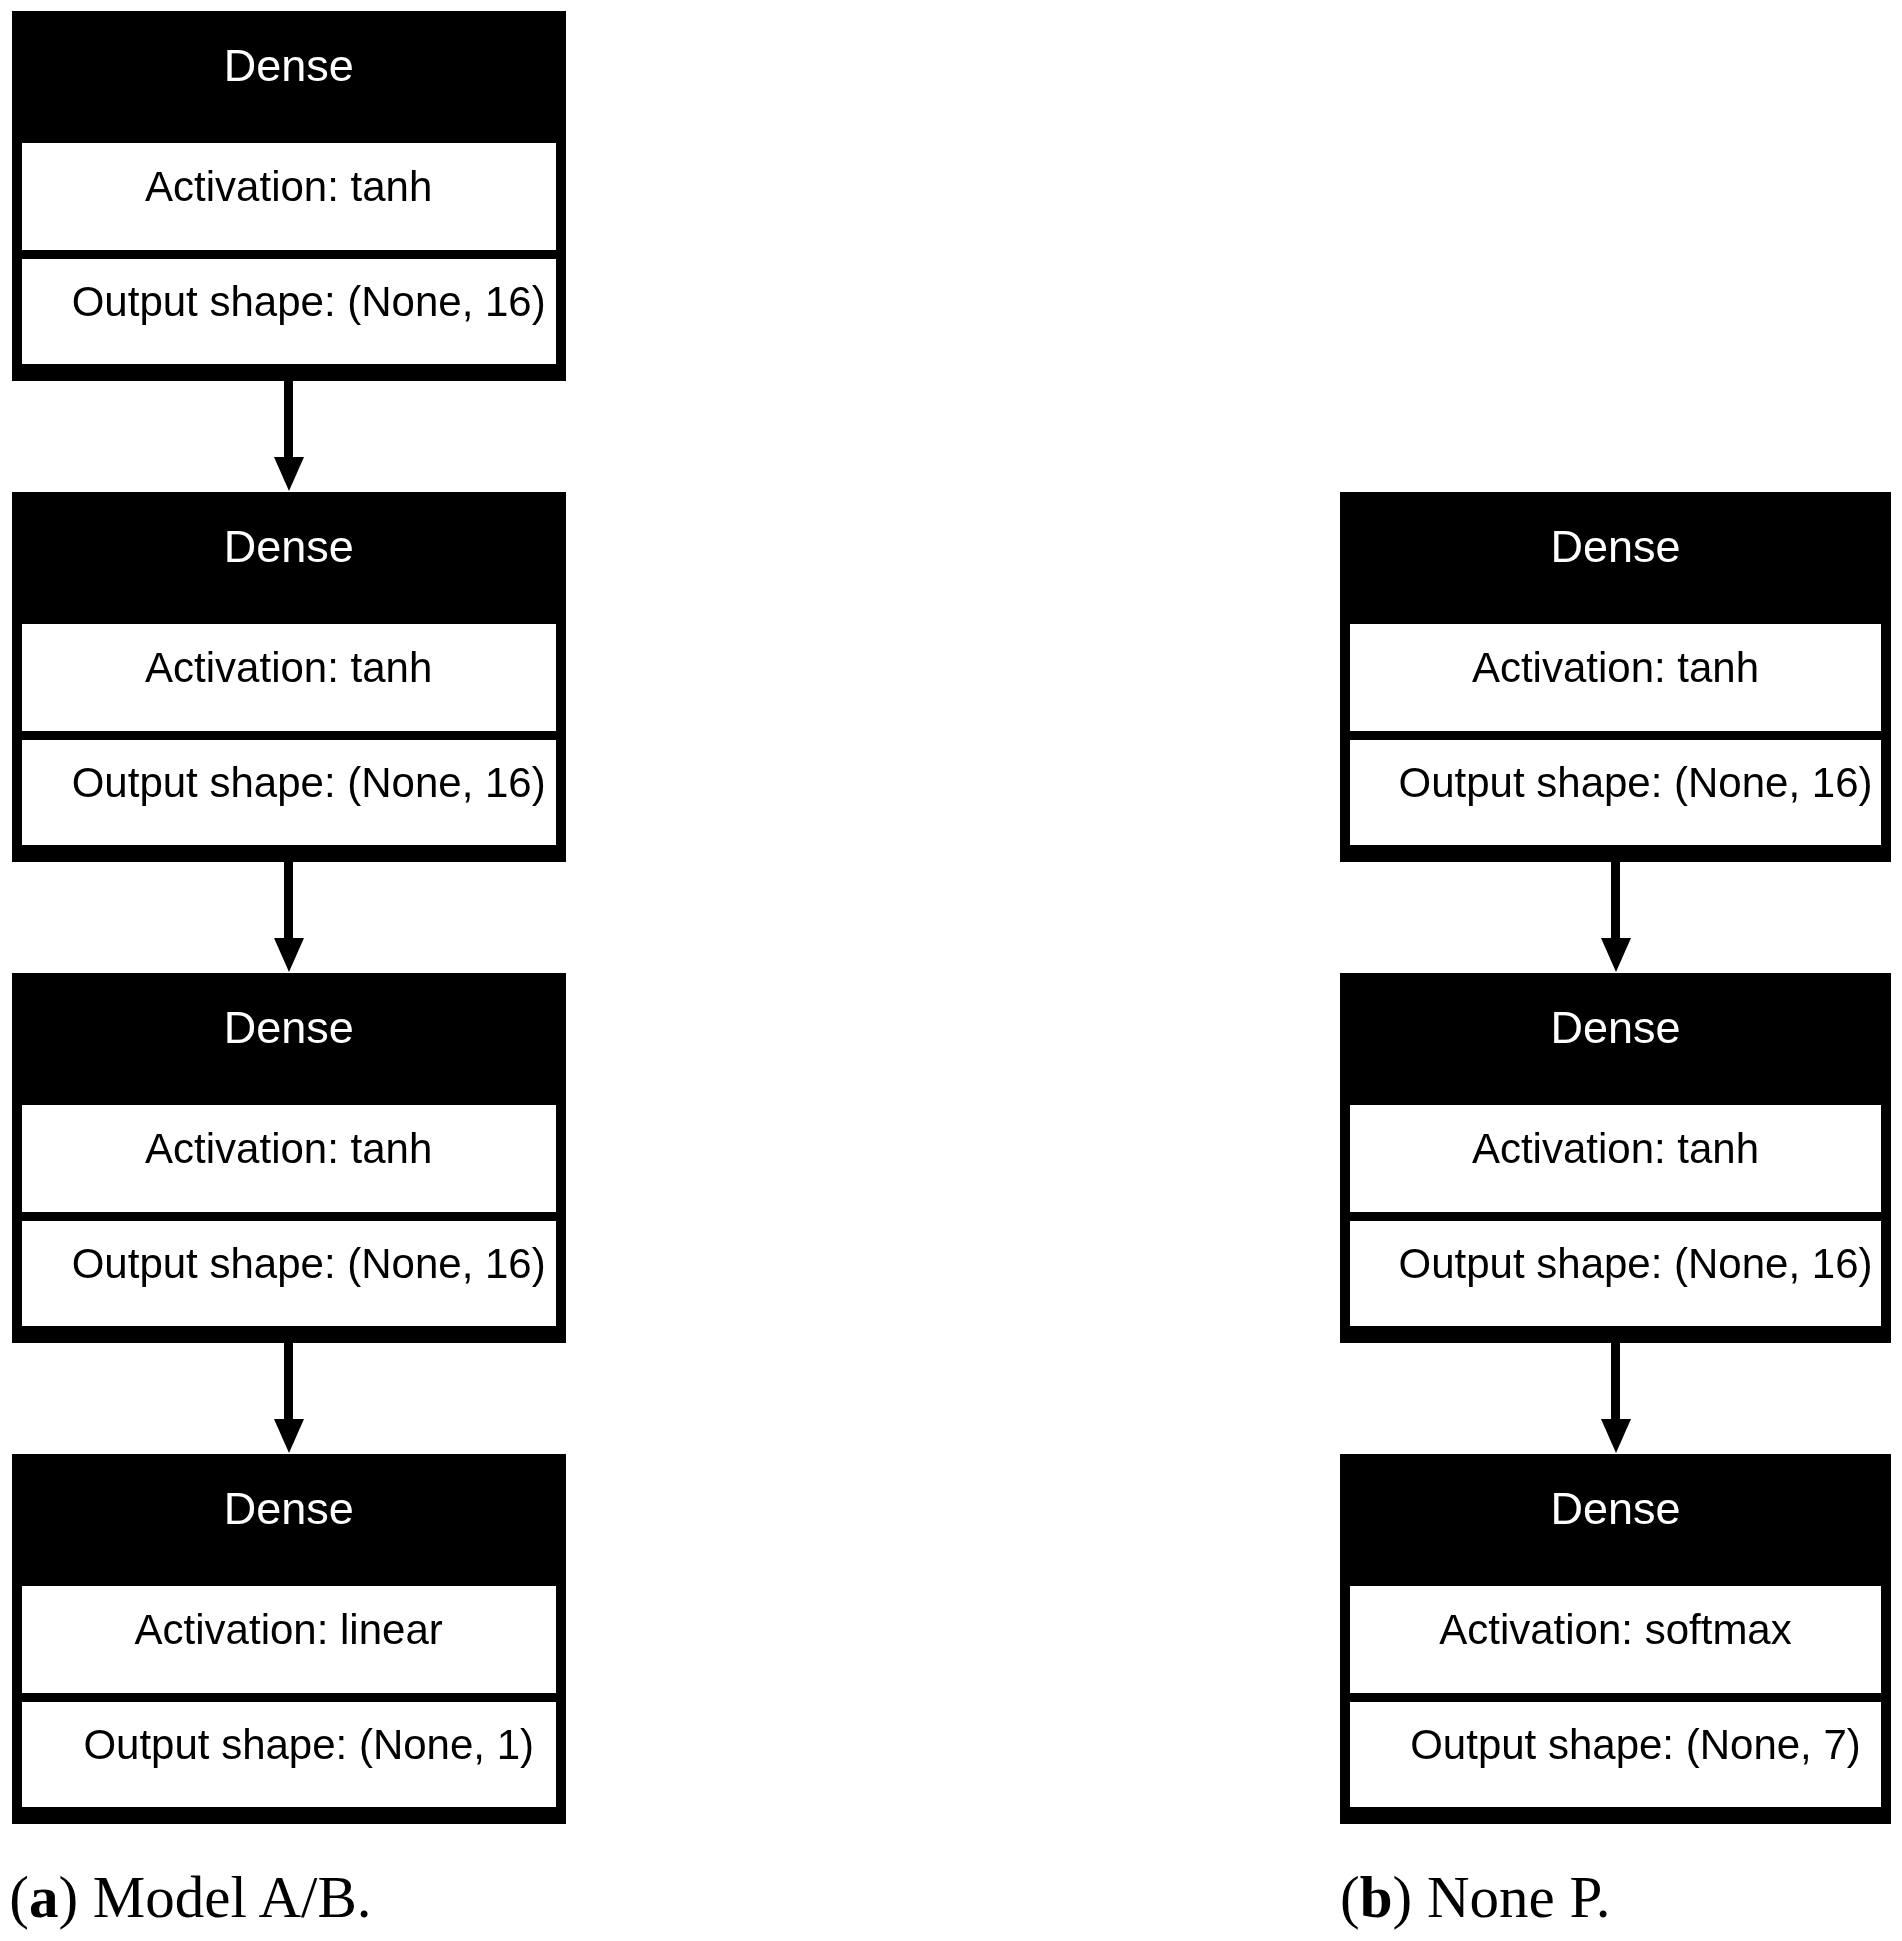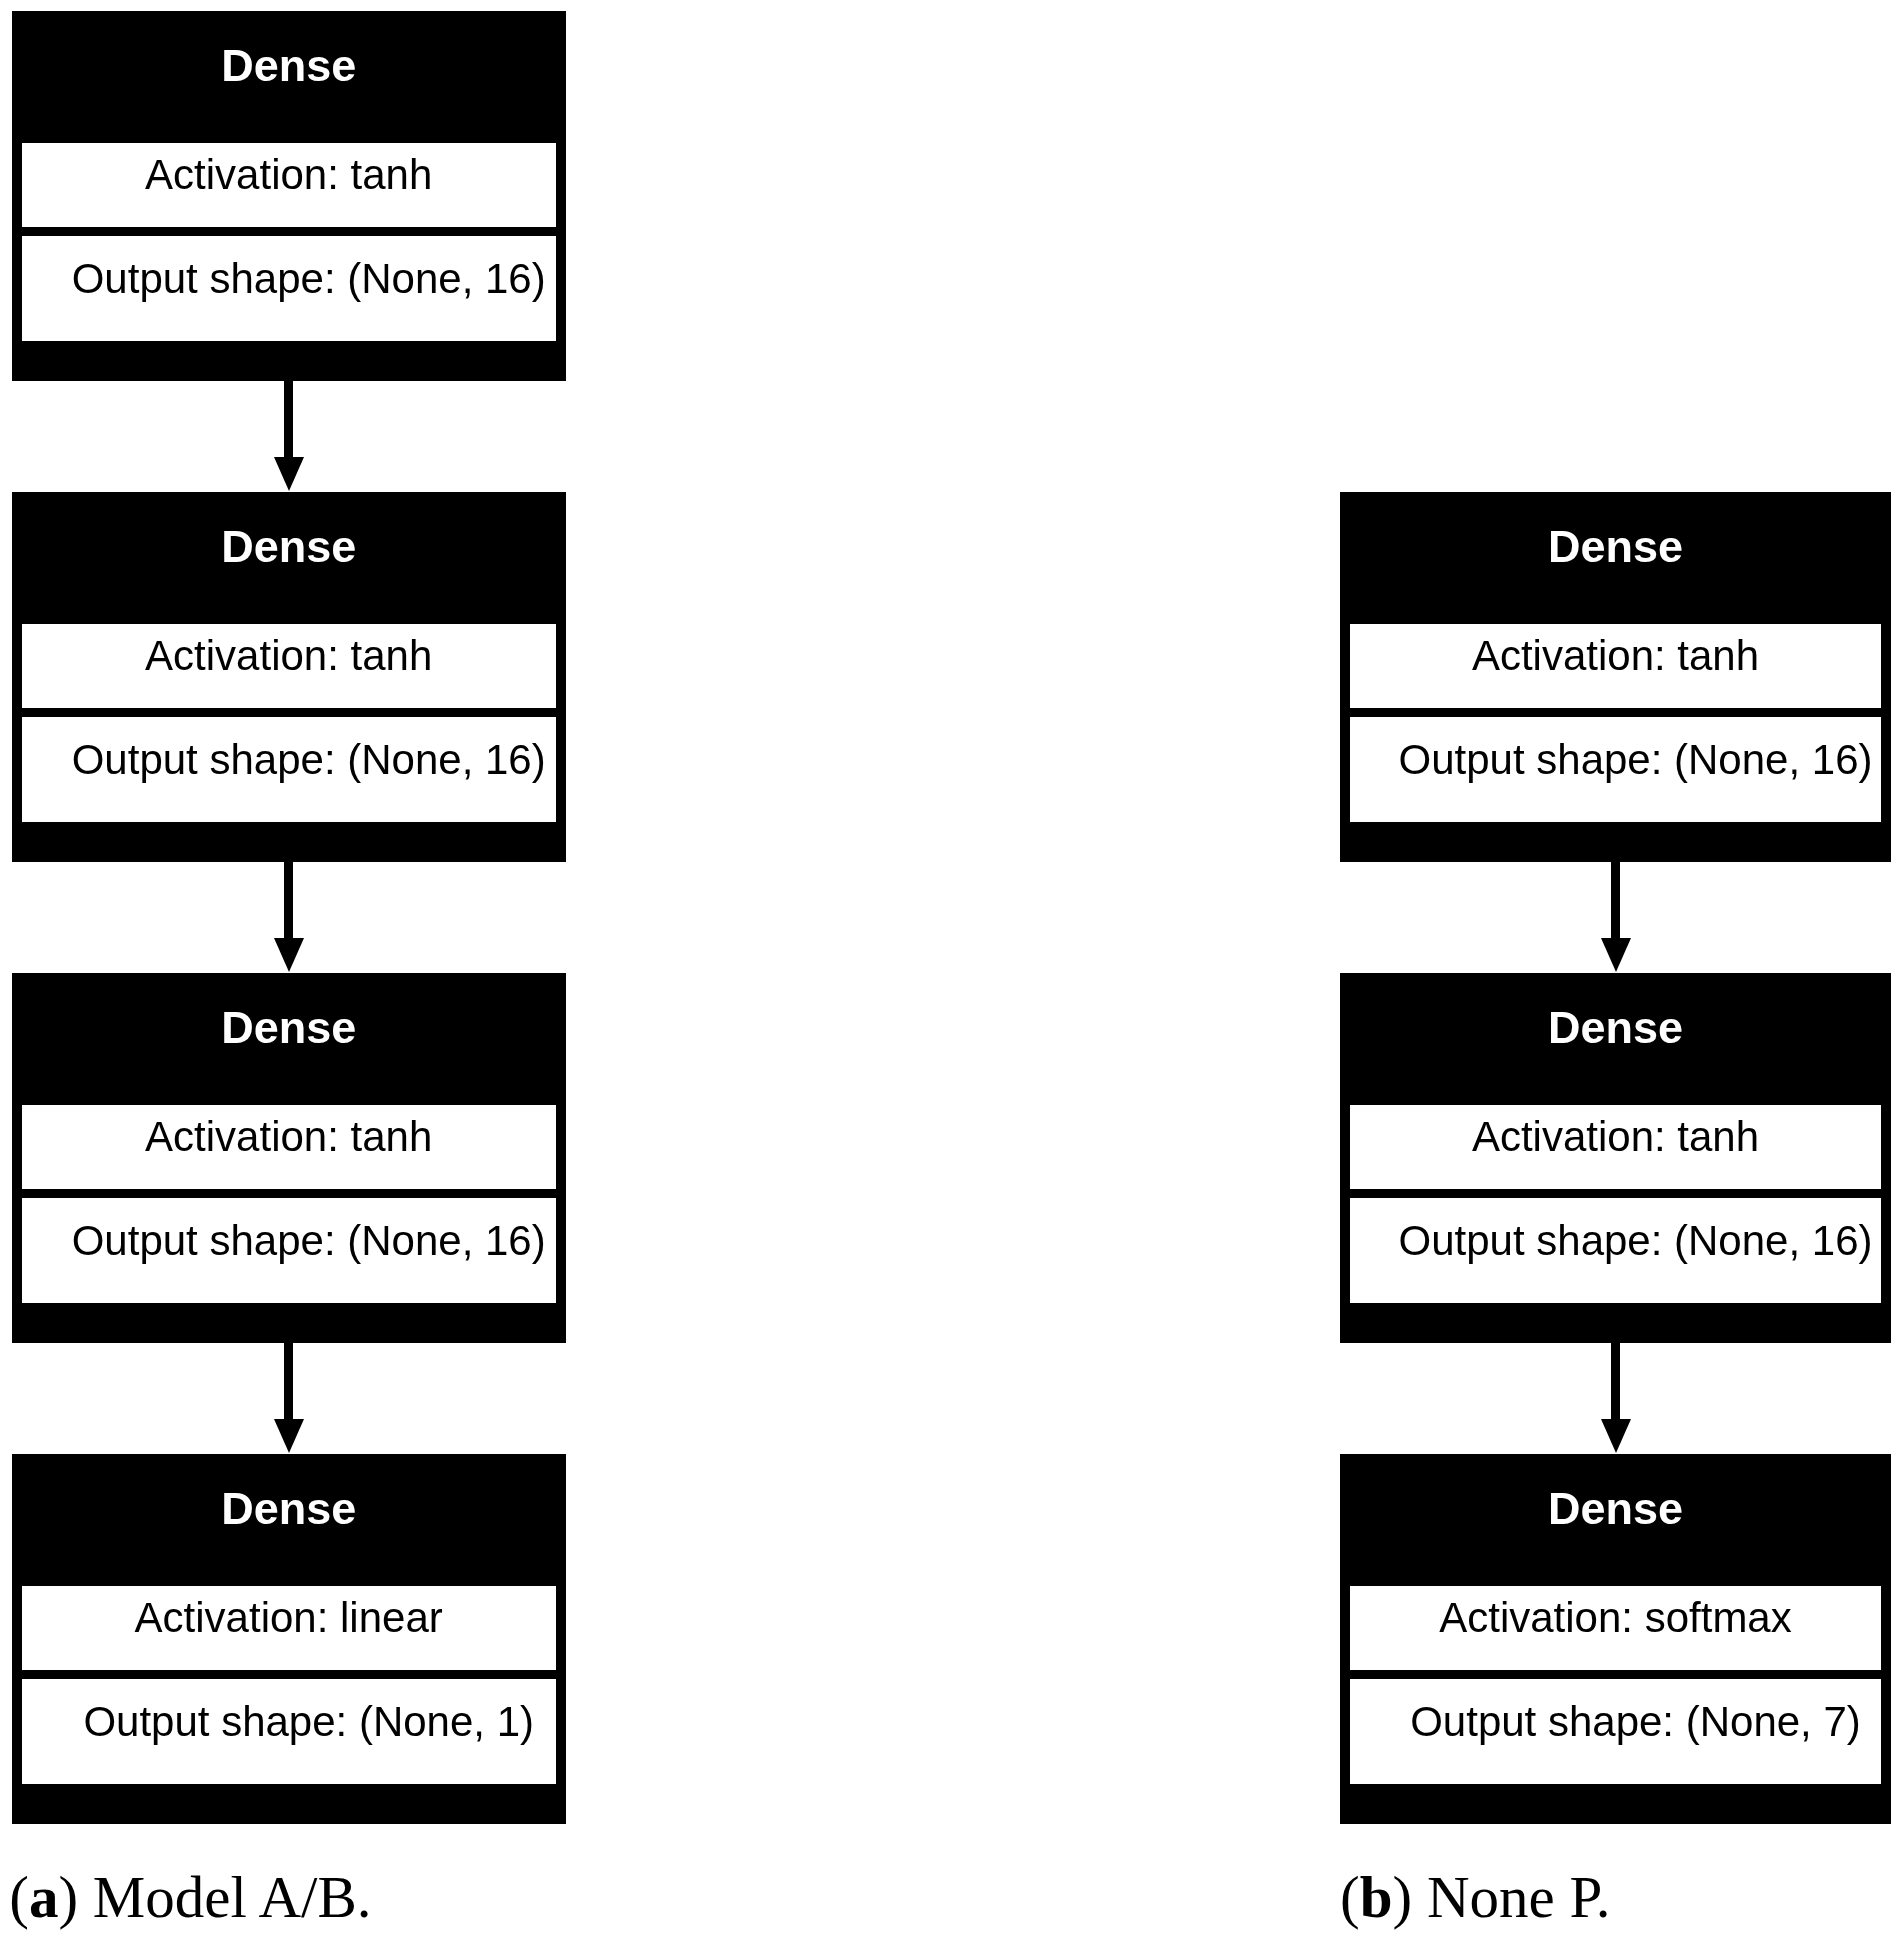--- a/index.html
+++ b/index.html
@@ -17,32 +17,32 @@
     width: 554px; height: 370px;
     background: #000000;
     padding: 0 10px 11px 10px;
   }
   .layer-box.narrow { width: 551px; }
   .layer-header {
     height: 132px;
     display: flex; align-items: center; justify-content: center;
     padding-bottom: 22px;
     color: #ffffff;
-    font-weight: bold;
+    font-weight: normal;
     font-size: 45px;
   }
   .layer-cell {
     background: #ffffff;
     color: #000000;
     display: flex; align-items: center; justify-content: center;
     font-size: 42px;
     white-space: pre;
     padding-bottom: 20px;
   }
-  .cell-activation { height: 84px; }
+  .cell-activation { height: 107px; }
   .cell-output { height: 105px; margin-top: 9.3px; padding-left: 40px; }
   .layer-cell b { font-weight: normal; }
 
   
   .arrow {
     position: absolute;
     width: 31px; height: 111px;
     display: flex; flex-direction: column; align-items: center;
   }
   .arrow-stem { width: 8.6px; height: 76px; background: #000000; }

